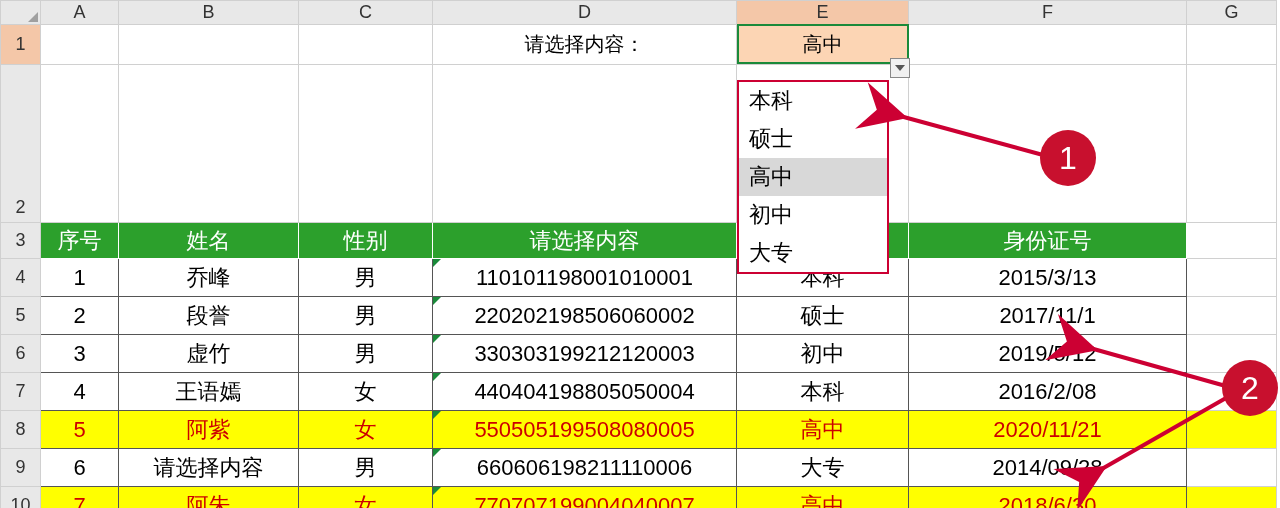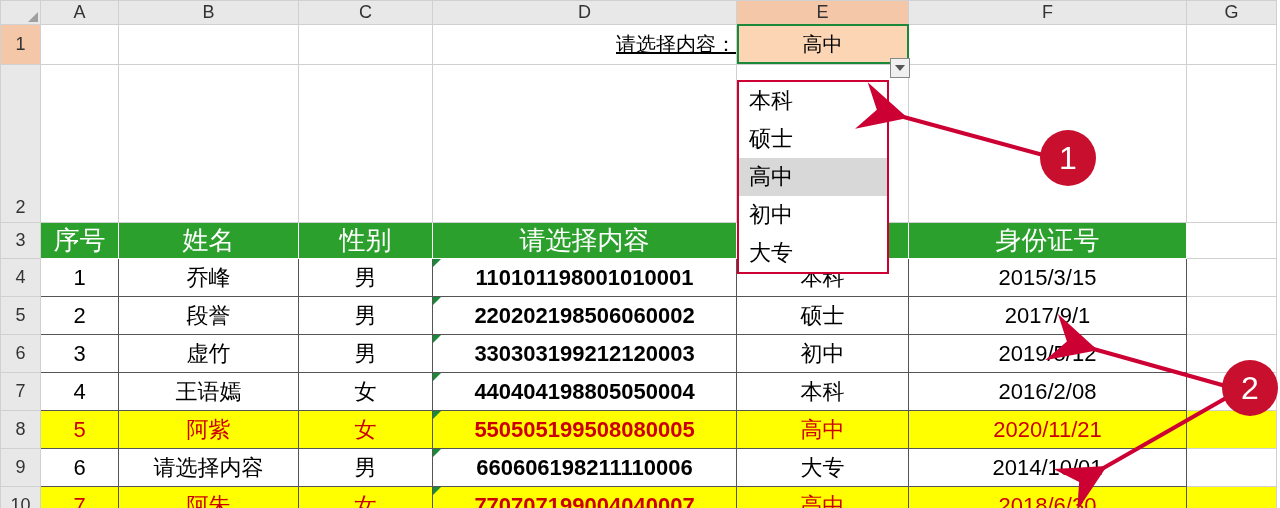--- a/index.html
+++ b/index.html
@@ -47,21 +47,21 @@
   }
   .corner::after {
     content: "";
     position: absolute;
     right: 2px; bottom: 2px;
     border-style: solid;
     border-width: 0 0 10px 10px;
     border-color: transparent transparent #a0a0a0 transparent;
   }
   .cell { text-align: center; height: 36px; white-space: nowrap; }
-  .cell.right { text-align: right; padding-right: 0; text-decoration: underline; }
+  .cell.right { text-align: center; padding-right: 0; }
   .h1 { height: 40px; }
   .h2 { height: 158px; }
   .cA { width: 78px; }
   .cB { width: 180px; }
   .cC { width: 134px; }
   .cD { width: 304px; }
   .cE { width: 172px; }
   .cF { width: 278px; }
   .cG { width: 90px; }
 
@@ -81,33 +81,32 @@
     border: 1px solid #888;
     background: #f0f0f0;
     display: flex; align-items: center; justify-content: center;
   }
   .dd-btn svg { width: 10px; height: 6px; }
 
   .tbl-hdr {
     background: #2ca02c;
     color: #fff;
     text-align: center;
-    font-size: 26px;
+    font-size: 22px;
     border: 1px solid #fff !important;
     height: 27px;
   }
   .data td {
     border: 1px solid #555;
     text-align: center;
     height: 38px;
     font-size: 22px;
   }
   .data td.id {
     position: relative;
-    font-weight: bold;
   }
   .data td.id::before {
     content: "";
     position: absolute;
     left: 0; top: 0;
     border-style: solid;
     border-width: 8px 8px 0 0;
     border-color: #1a8a3a transparent transparent transparent;
   }
   .hl td { background: #ffff00; color: #cc0000; }
@@ -188,31 +187,31 @@
   </tr>
   </tbody>
     <tbody id="data-body">
       <tr class="data">
         <th class="rowhdr">4</th>
         <td>1</td>
         <td>乔峰</td>
         <td>男</td>
         <td class="id">110101198001010001</td>
         <td>本科</td>
-        <td>2015/3/15</td>
+        <td>2015/3/13</td>
         <td style="border:1px solid #d0d0d0"></td>
       </tr>
       <tr class="data">
         <th class="rowhdr">5</th>
         <td>2</td>
         <td>段誉</td>
         <td>男</td>
         <td class="id">220202198506060002</td>
         <td>硕士</td>
-        <td>2017/9/1</td>
+        <td>2017/11/1</td>
         <td style="border:1px solid #d0d0d0"></td>
       </tr>
       <tr class="data">
         <th class="rowhdr">6</th>
         <td>3</td>
         <td>虚竹</td>
         <td>男</td>
         <td class="id">330303199212120003</td>
         <td>初中</td>
         <td>2019/5/12</td>
@@ -238,21 +237,21 @@
         <td>2020/11/21</td>
         <td style="border:1px solid #d0d0d0"></td>
       </tr>
       <tr class="data">
         <th class="rowhdr">9</th>
         <td>6</td>
         <td>请选择内容</td>
         <td>男</td>
         <td class="id">660606198211110006</td>
         <td>大专</td>
-        <td>2014/10/01</td>
+        <td>2014/09/28</td>
         <td style="border:1px solid #d0d0d0"></td>
       </tr>
       <tr class="data hl">
         <th class="rowhdr">10</th>
         <td>7</td>
         <td>阿朱</td>
         <td>女</td>
         <td class="id">770707199004040007</td>
         <td>高中</td>
         <td>2018/6/30</td>

